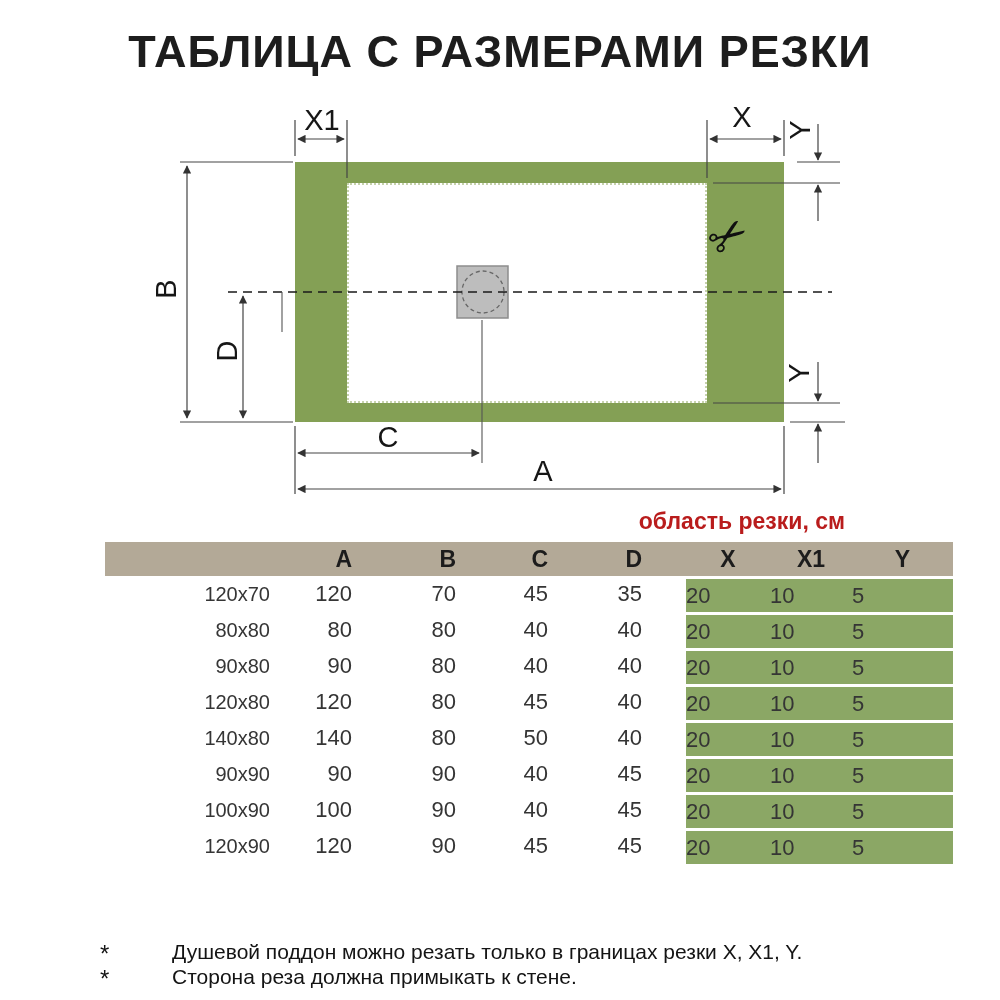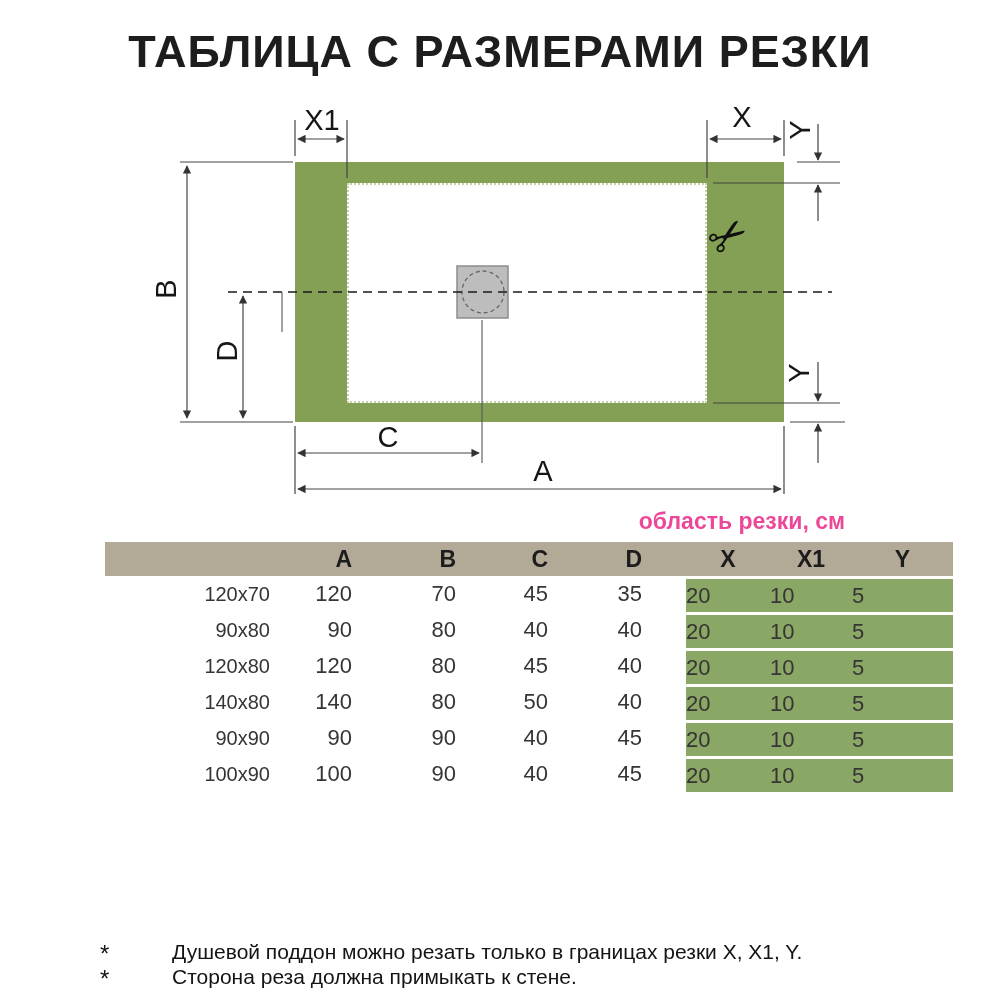--- a/index.html
+++ b/index.html
@@ -28,21 +28,21 @@
   #overlay{left:0;top:0;width:1000px;height:1000px;pointer-events:none;}
 
   #scissors{left:728px;top:236px;font-size:46px;color:#101010;
     transform:translate(-50%,-50%) rotate(-35deg);line-height:1;}
 
   .dim-label{position:absolute;font-size:29px;color:#161616;white-space:nowrap;line-height:1;}
   .ctr{transform:translate(-50%,-50%);}
   .rot{transform:translate(-50%,-50%) rotate(-90deg);}
 
   
-  #units-label{right:155px;top:508px;font-size:23px;font-weight:700;color:#ec4899;}
+  #units-label{right:155px;top:508px;font-size:23px;font-weight:700;color:#b91c1c;}
 
   
   #size-table{left:105px;top:542px;border-collapse:separate;border-spacing:0;
     table-layout:fixed;width:752px;}
   #size-table th{background:var(--tan);height:34px;font-size:23px;font-weight:700;
     color:#1c1c1c;vertical-align:middle;padding:0;}
   #size-table td{height:36px;vertical-align:middle;padding:0;font-size:22px;color:#353535;
     box-sizing:border-box;}
   .c-label{width:125px;text-align:right;padding-left:40px !important;font-size:20px !important;}
   th.c-label{padding-left:40px;}
@@ -167,20 +167,31 @@
         <td class="c-a c-num">120</td>
         <td class="c-b c-num">70</td>
         <td class="c-c c-num">45</td>
         <td class="c-d c-num">35</td>
         <td class="c-gap"></td>
         <td class="c-x c-cut">20</td>
         <td class="c-x1 c-cut">10</td>
         <td class="c-y c-cut">5</td>
       </tr>
       <tr>
+        <td class="c-label">80x80</td>
+        <td class="c-a c-num">80</td>
+        <td class="c-b c-num">80</td>
+        <td class="c-c c-num">40</td>
+        <td class="c-d c-num">40</td>
+        <td class="c-gap"></td>
+        <td class="c-x c-cut">20</td>
+        <td class="c-x1 c-cut">10</td>
+        <td class="c-y c-cut">5</td>
+      </tr>
+      <tr>
         <td class="c-label">90x80</td>
         <td class="c-a c-num">90</td>
         <td class="c-b c-num">80</td>
         <td class="c-c c-num">40</td>
         <td class="c-d c-num">40</td>
         <td class="c-gap"></td>
         <td class="c-x c-cut">20</td>
         <td class="c-x1 c-cut">10</td>
         <td class="c-y c-cut">5</td>
       </tr>
@@ -215,20 +226,31 @@
         <td class="c-gap"></td>
         <td class="c-x c-cut">20</td>
         <td class="c-x1 c-cut">10</td>
         <td class="c-y c-cut">5</td>
       </tr>
       <tr>
         <td class="c-label">100x90</td>
         <td class="c-a c-num">100</td>
         <td class="c-b c-num">90</td>
         <td class="c-c c-num">40</td>
+        <td class="c-d c-num">45</td>
+        <td class="c-gap"></td>
+        <td class="c-x c-cut">20</td>
+        <td class="c-x1 c-cut">10</td>
+        <td class="c-y c-cut">5</td>
+      </tr>
+      <tr>
+        <td class="c-label">120x90</td>
+        <td class="c-a c-num">120</td>
+        <td class="c-b c-num">90</td>
+        <td class="c-c c-num">45</td>
         <td class="c-d c-num">45</td>
         <td class="c-gap"></td>
         <td class="c-x c-cut">20</td>
         <td class="c-x1 c-cut">10</td>
         <td class="c-y c-cut">5</td>
       </tr>
     </tbody>
 </table>
 
 <div id="footnotes" class="abs">

